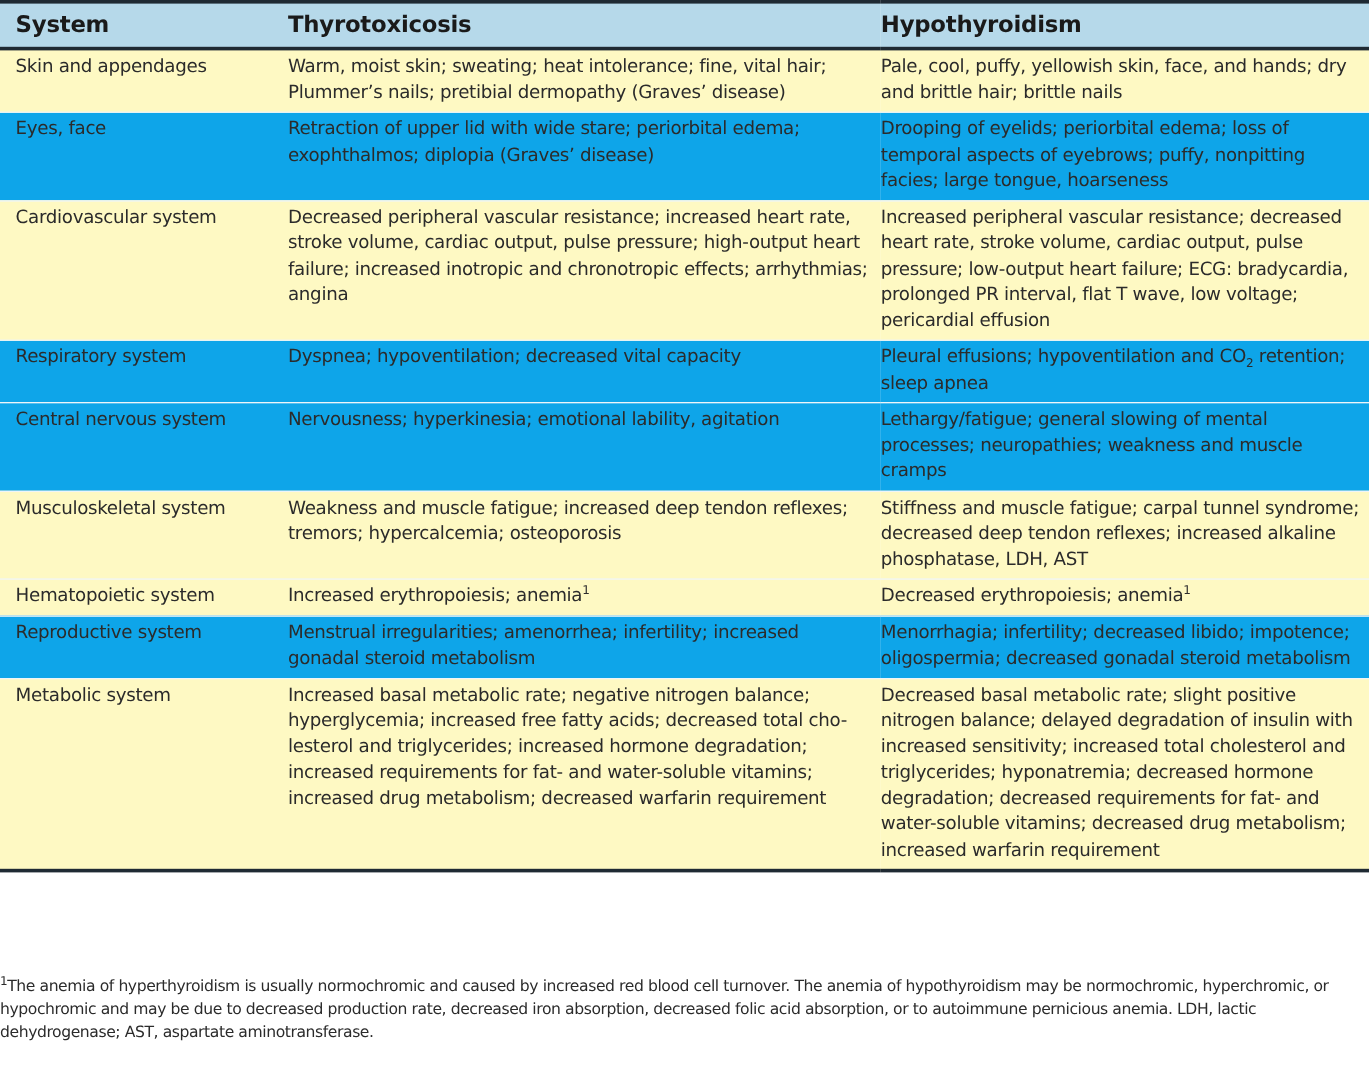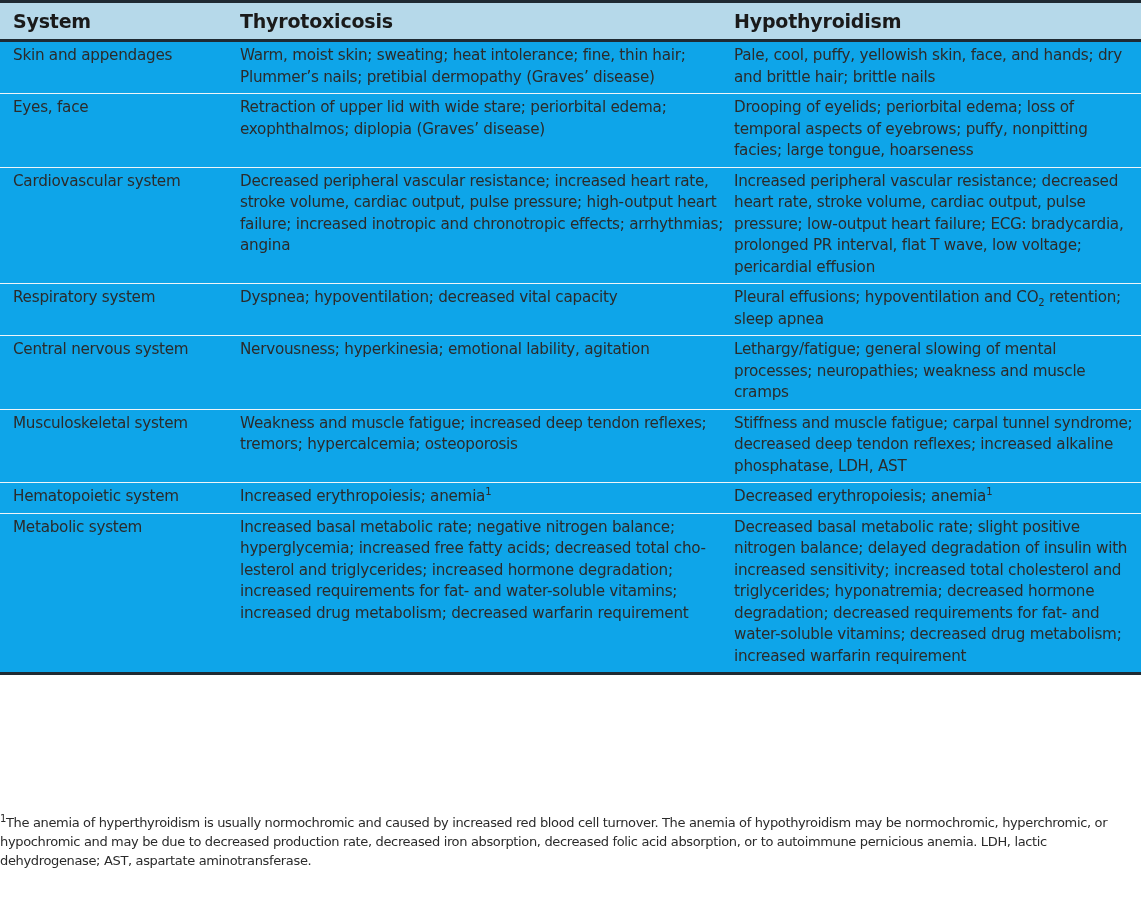--- a/index.html
+++ b/index.html
@@ -6,21 +6,21 @@
   body { width: 1141px; height: 899px; overflow: hidden; font-family: "DejaVu Sans", sans-serif; color: #231f20; }
   .tbl { position: absolute; left: 0; top: 0; width: 1141px; border-collapse: collapse; table-layout: fixed; }
   .tbl col.c1 { width: 240px; }
   .tbl col.c2 { width: 494px; }
   .tbl col.c3 { width: 407px; }
   .tbl thead tr { background: #b6d9ea; border-top: 3px solid #1f2a33; border-bottom: 3px solid #1f2a33; }
   .tbl th { text-align: left; font-weight: bold; font-size: 19px; padding: 7px 0 7px 13px; height: 22px; color: #1a1a1a; letter-spacing: -0.2px; }
   .tbl th + th { padding-left: 0; }
   .tbl td { vertical-align: top; font-size: 15.2px; line-height: 21.5px; padding: 3px 0 5px 13px; letter-spacing: -0.25px; color: #2b2b2b; }
   .tbl td + td { padding-left: 0; padding-right: 8px; }
-  .tbl tbody tr.light { background: #0ea5e9; }
+  .tbl tbody tr.light { background: #fef9c3; }
   .tbl tbody tr.blue { background: #0ea5e9; margin-top: 48px; }
   .tbl tbody tr { border-bottom: 1px solid #eef5f9; }
   .tbl tbody tr:last-child { border-bottom: 3px solid #1f2a33; }
   sub, sup { font-size: 10px; line-height: 0; }
   .foot { position: absolute; left: 0; top: 813px; width: 1141px; font-size: 13px; line-height: 19px; color: #2b2b2b; letter-spacing: -0.35px; }
 </style>
 </head>
 <body>
 
 <table class="tbl">
@@ -32,21 +32,21 @@
   <thead>
     <tr>
       <th>System</th>
       <th>Thyrotoxicosis</th>
       <th>Hypothyroidism</th>
     </tr>
   </thead>
   <tbody>
     <tr class="light">
       <td>Skin and appendages</td>
-      <td>Warm, moist skin; sweating; heat intolerance; fine, thin hair; Plummer’s nails; pretibial dermopathy (Graves’ disease)</td>
+      <td>Warm, moist skin; sweating; heat intolerance; fine, vital hair; Plummer’s nails; pretibial dermopathy (Graves’ disease)</td>
       <td>Pale, cool, puffy, yellowish skin, face, and hands; dry and brittle hair; brittle nails</td>
     </tr>
     <tr class="blue">
       <td>Eyes, face</td>
       <td>Retraction of upper lid with wide stare; periorbital edema; exophthalmos; diplopia (Graves’ disease)</td>
       <td>Drooping of eyelids; periorbital edema; loss of temporal aspects of eyebrows; puffy, nonpitting facies; large tongue, hoarseness</td>
     </tr>
     <tr class="light">
       <td>Cardiovascular system</td>
       <td>Decreased peripheral vascular resistance; increased heart rate, stroke volume, cardiac output, pulse pressure; high-output heart failure; increased inotropic and chronotropic effects; arrhythmias; angina</td>
@@ -65,20 +65,25 @@
     <tr class="light">
       <td>Musculoskeletal system</td>
       <td>Weakness and muscle fatigue; increased deep tendon reflexes; tremors; hypercalcemia; osteoporosis</td>
       <td>Stiffness and muscle fatigue; carpal tunnel syndrome; decreased deep tendon reflexes; increased alkaline phosphatase, LDH, AST</td>
     </tr>
     <tr class="light">
       <td>Hematopoietic system</td>
       <td><span>Increased erythropoiesis; anemia</span><sup>1</sup></td>
       <td><span>Decreased erythropoiesis; anemia</span><sup>1</sup></td>
     </tr>
+    <tr class="blue">
+      <td>Reproductive system</td>
+      <td>Menstrual irregularities; amenorrhea; infertility; increased gonadal steroid metabolism</td>
+      <td>Menorrhagia; infertility; decreased libido; impotence; oligospermia; decreased gonadal steroid metabolism</td>
+    </tr>
     <tr class="light">
       <td>Metabolic system</td>
       <td>Increased basal metabolic rate; negative nitrogen balance; hyperglycemia; increased free fatty acids; decreased total cho- lesterol and triglycerides; increased hormone degradation; increased requirements for fat- and water-soluble vitamins; increased drug metabolism; decreased warfarin requirement</td>
       <td>Decreased basal metabolic rate; slight positive nitrogen balance; delayed degradation of insulin with increased sensitivity; increased total cholesterol and triglycerides; hyponatremia; decreased hormone degradation; decreased requirements for fat- and water-soluble vitamins; decreased drug metabolism; increased warfarin requirement</td>
     </tr>
   </tbody>
 </table>
 
 <div class="foot"><sup>1</sup><span>The anemia of hyperthyroidism is usually normochromic and caused by increased red blood cell turnover. The anemia of hypothyroidism may be normochromic, hyperchromic, or hypochromic and may be due to decreased production rate, decreased iron absorption, decreased folic acid absorption, or to autoimmune pernicious anemia. LDH, lactic dehydrogenase; AST, aspartate aminotransferase.</span></div>
 

